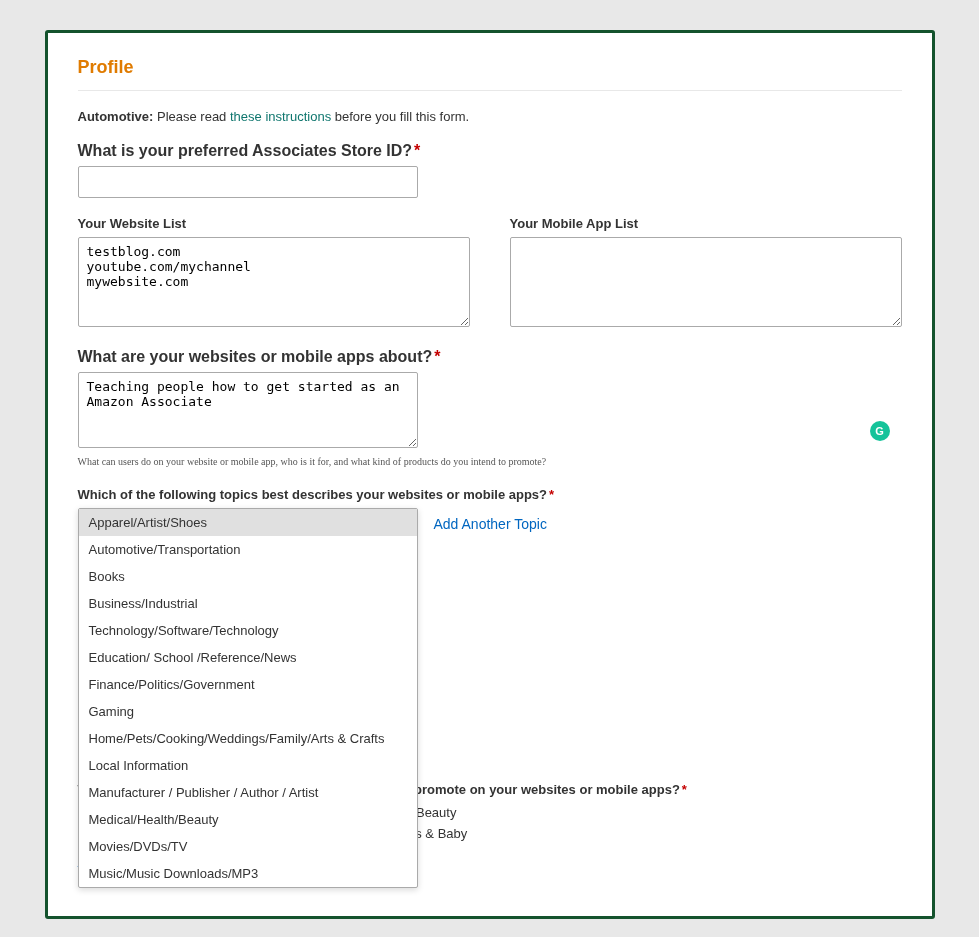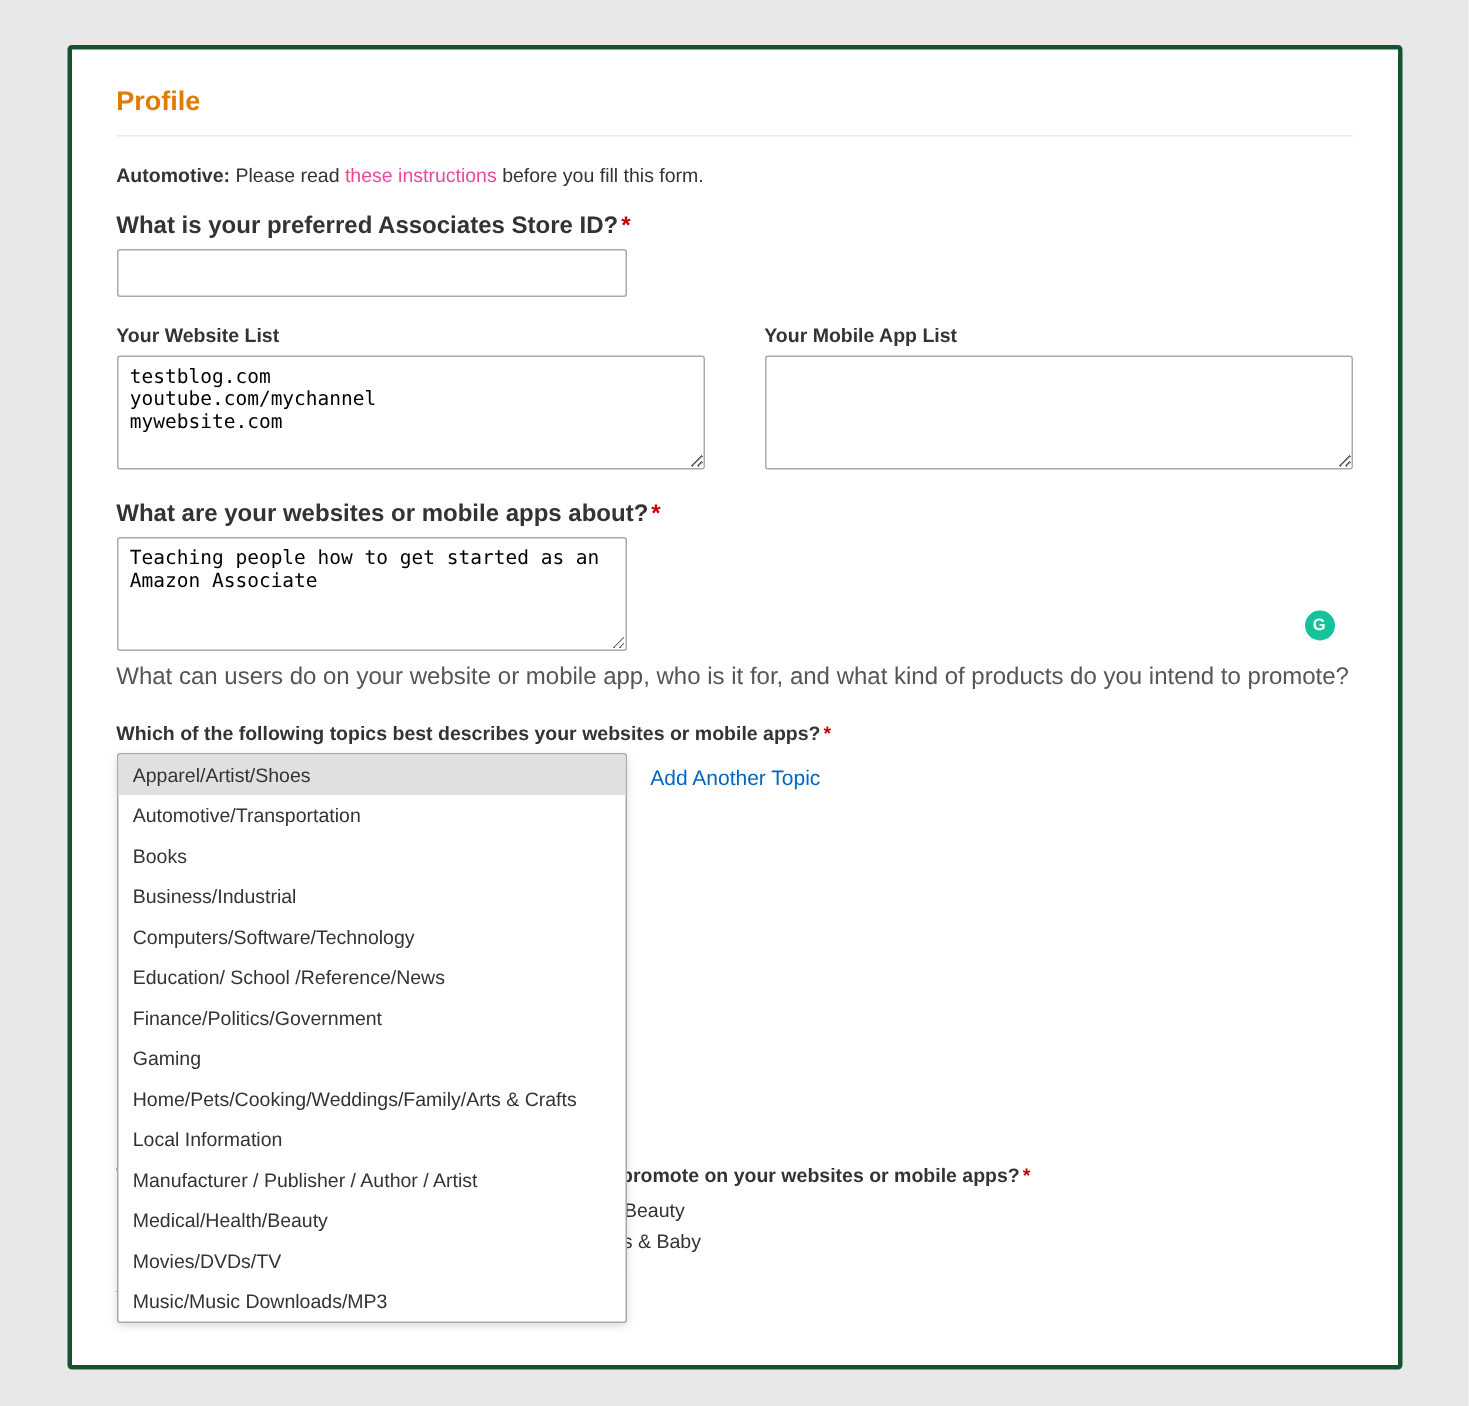--- a/index.html
+++ b/index.html
@@ -26,21 +26,21 @@
       margin-bottom: 18px;
     }
     .important-note {
       margin-bottom: 18px;
       font-size: 13px;
     }
     .important-note strong {
       font-weight: bold;
     }
     .important-note a {
-      color: #ec4899;
+      color: #0f766e;
       text-decoration: none;
     }
     .form-section {
       margin-bottom: 18px;
     }
     .field-label {
       font-size: 16px;
       font-weight: bold;
       margin-bottom: 6px;
       display: block;
@@ -67,21 +67,21 @@
       flex: 1;
     }
     .col-half label {
       font-weight: bold;
       font-size: 13px;
       display: block;
       margin-bottom: 6px;
     }
     .textarea-list {
       width: 100%;
-      height: 76px;
+      height: 90px;
       border: 1px solid #aaa;
       border-radius: 2px;
       padding: 6px 8px;
       font-size: 13px;
       resize: vertical;
     }
     .website-about-wrapper {
       position: relative;
       margin-bottom: 4px;
     }
@@ -103,24 +103,25 @@
       background: #15c39a;
       border-radius: 50%;
       display: flex;
       align-items: center;
       justify-content: center;
       color: #fff;
       font-size: 11px;
       font-weight: bold;
     }
     .hint-text {
-      font-size: 16px;
+      font-size: 10px;
       color: #555;
       line-height: 1.4;
       margin-bottom: 16px;
+      font-family: Liberation Serif, serif;
     }
     .topics-section {
       margin-bottom: 16px;
     }
     .topics-label {
       font-weight: bold;
       font-size: 13px;
       margin-bottom: 6px;
       display: block;
     }
@@ -253,21 +254,21 @@
       <span>Which of the following topics best describes your websites or mobile apps?</span><span class="required-star">*</span>
     </label>
     <div class="topics-row">
       <div class="dropdown-container">
         <div class="dropdown-list">
 
         <div class="list-item">Apparel/Artist/Shoes</div>
             <div class="list-item">Automotive/Transportation</div>
             <div class="list-item">Books</div>
             <div class="list-item">Business/Industrial</div>
-            <div class="list-item">Computers/Software/Technology</div>
+            <div class="list-item">Technology/Software/Technology</div>
             <div class="list-item">Education/ School /Reference/News</div>
             <div class="list-item">Finance/Politics/Government</div>
             <div class="list-item">Gaming</div>
             <div class="list-item">Home/Pets/Cooking/Weddings/Family/Arts &amp; Crafts</div>
             <div class="list-item">Local Information</div>
             <div class="list-item">Manufacturer / Publisher / Author / Artist</div>
             <div class="list-item">Medical/Health/Beauty</div>
             <div class="list-item">Movies/DVDs/TV</div>
             <div class="list-item">Music/Music Downloads/MP3</div>
           </div>

